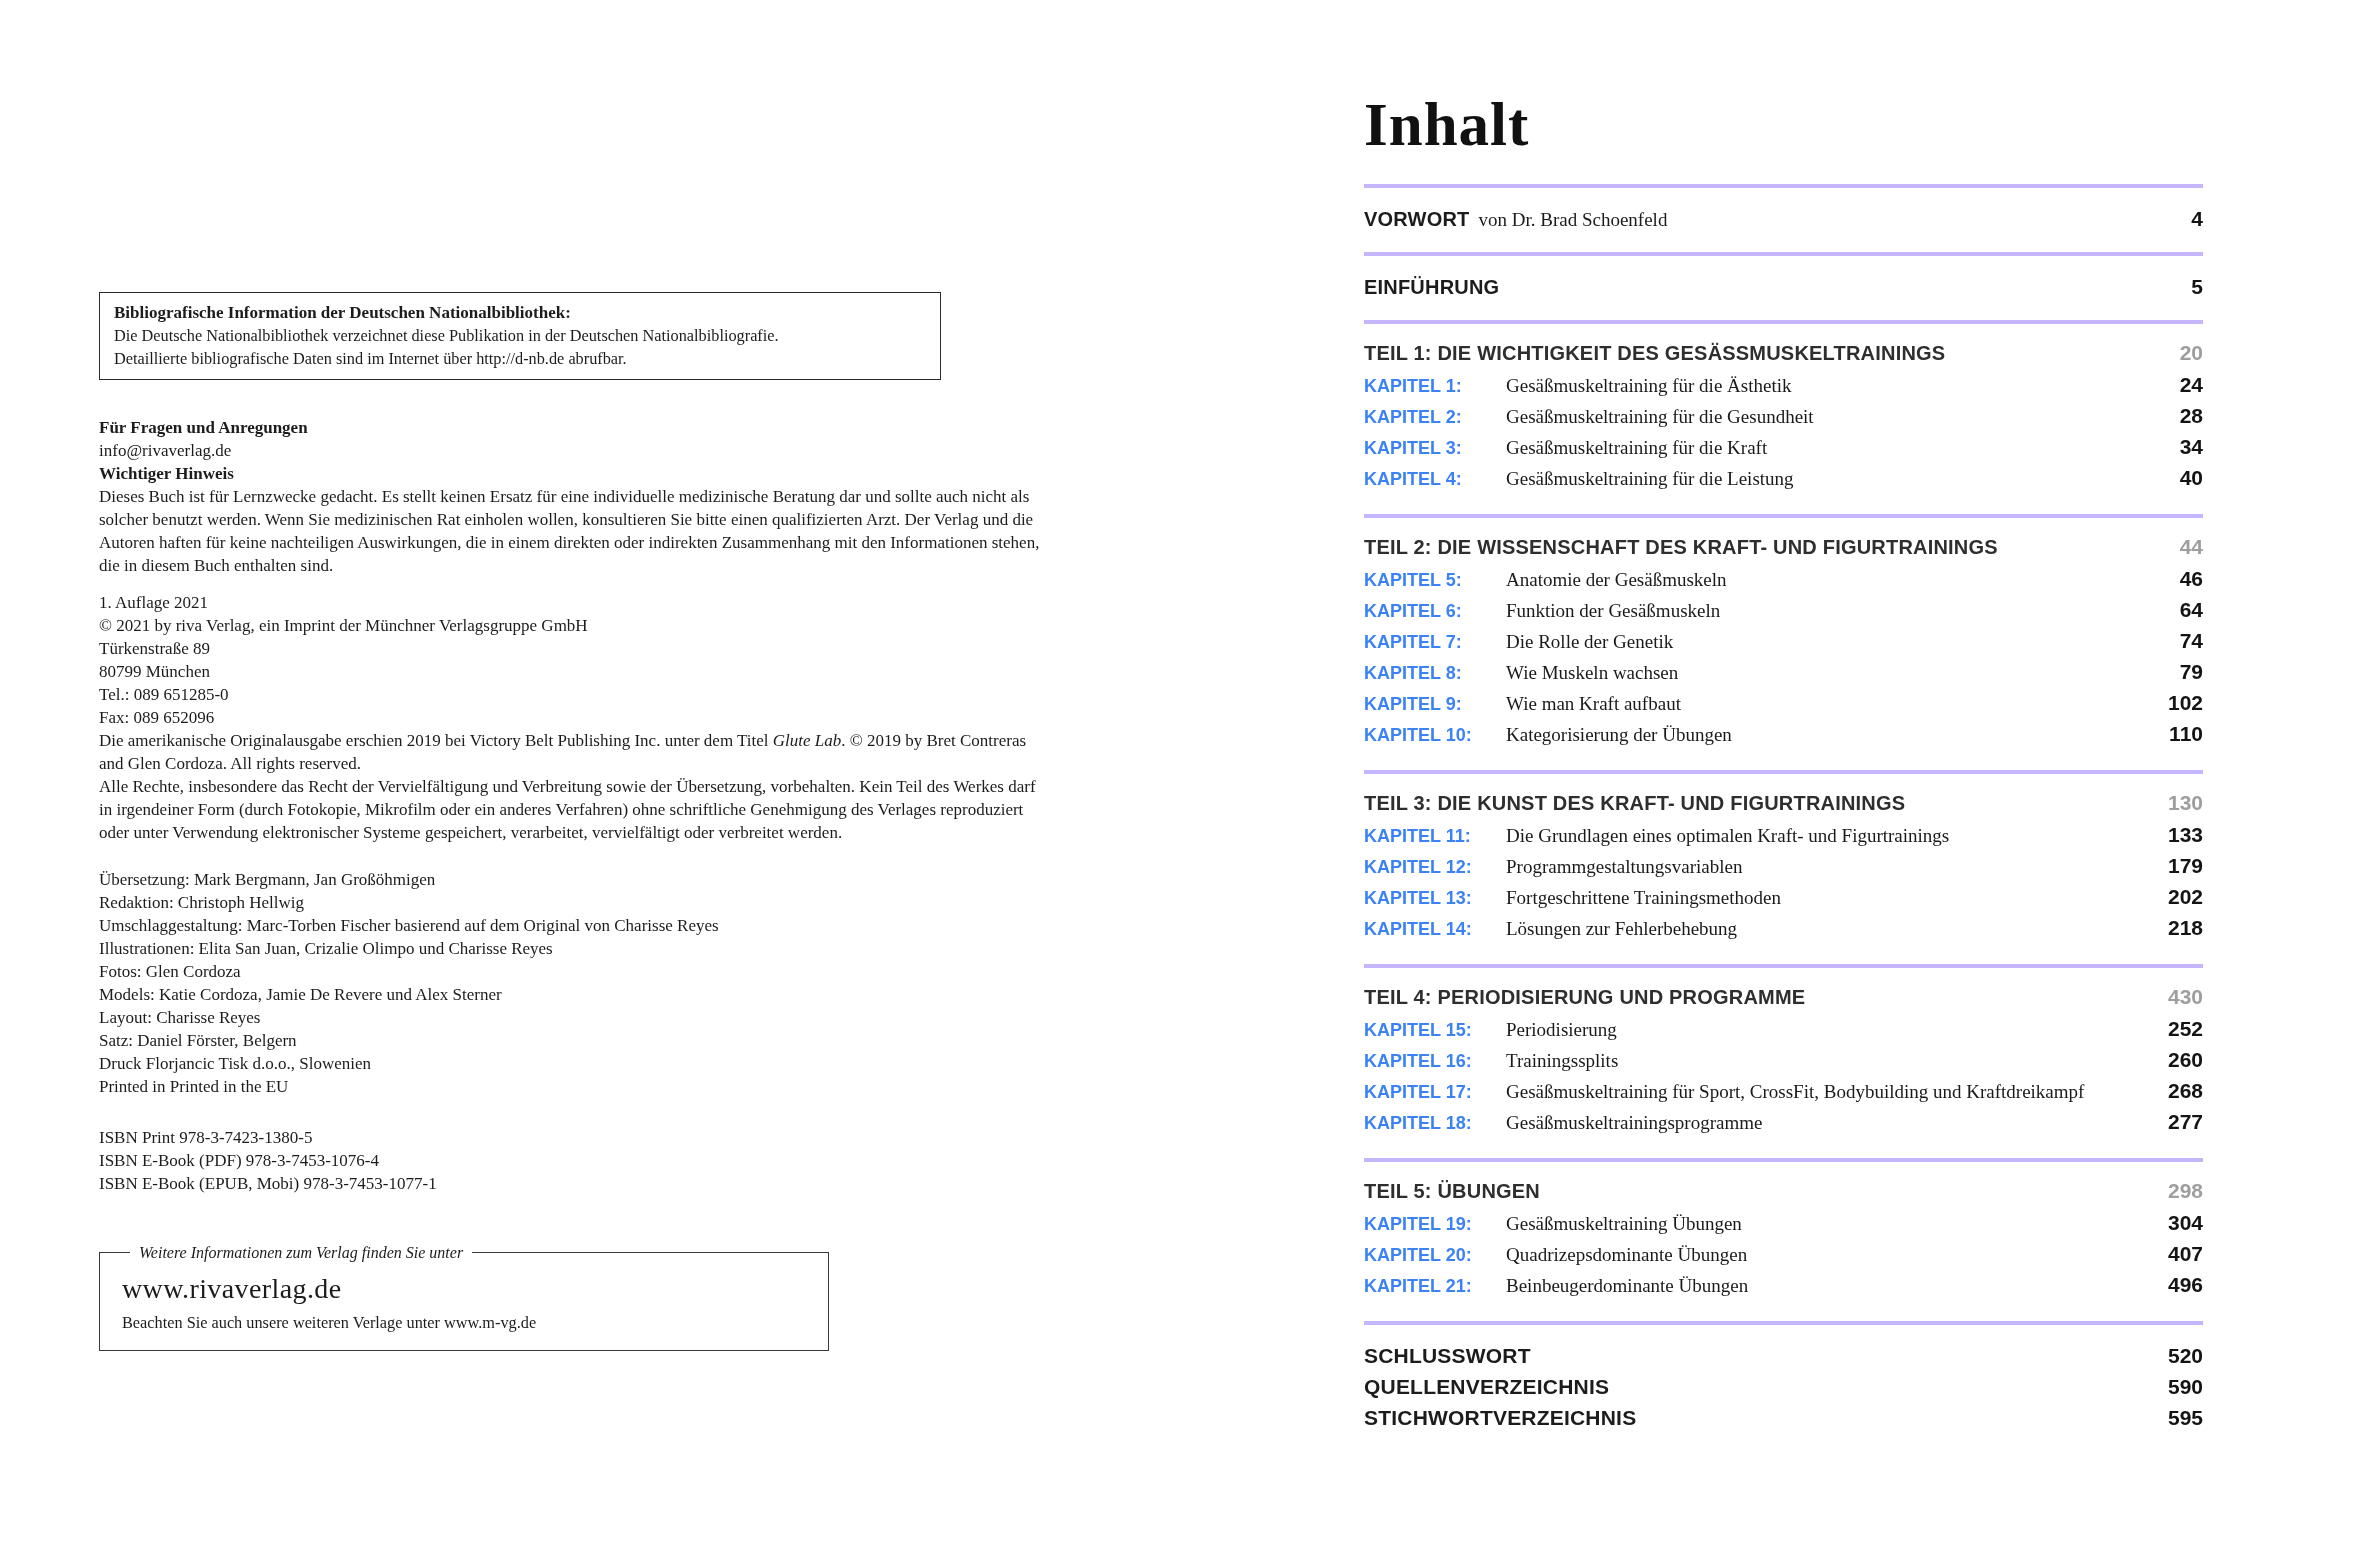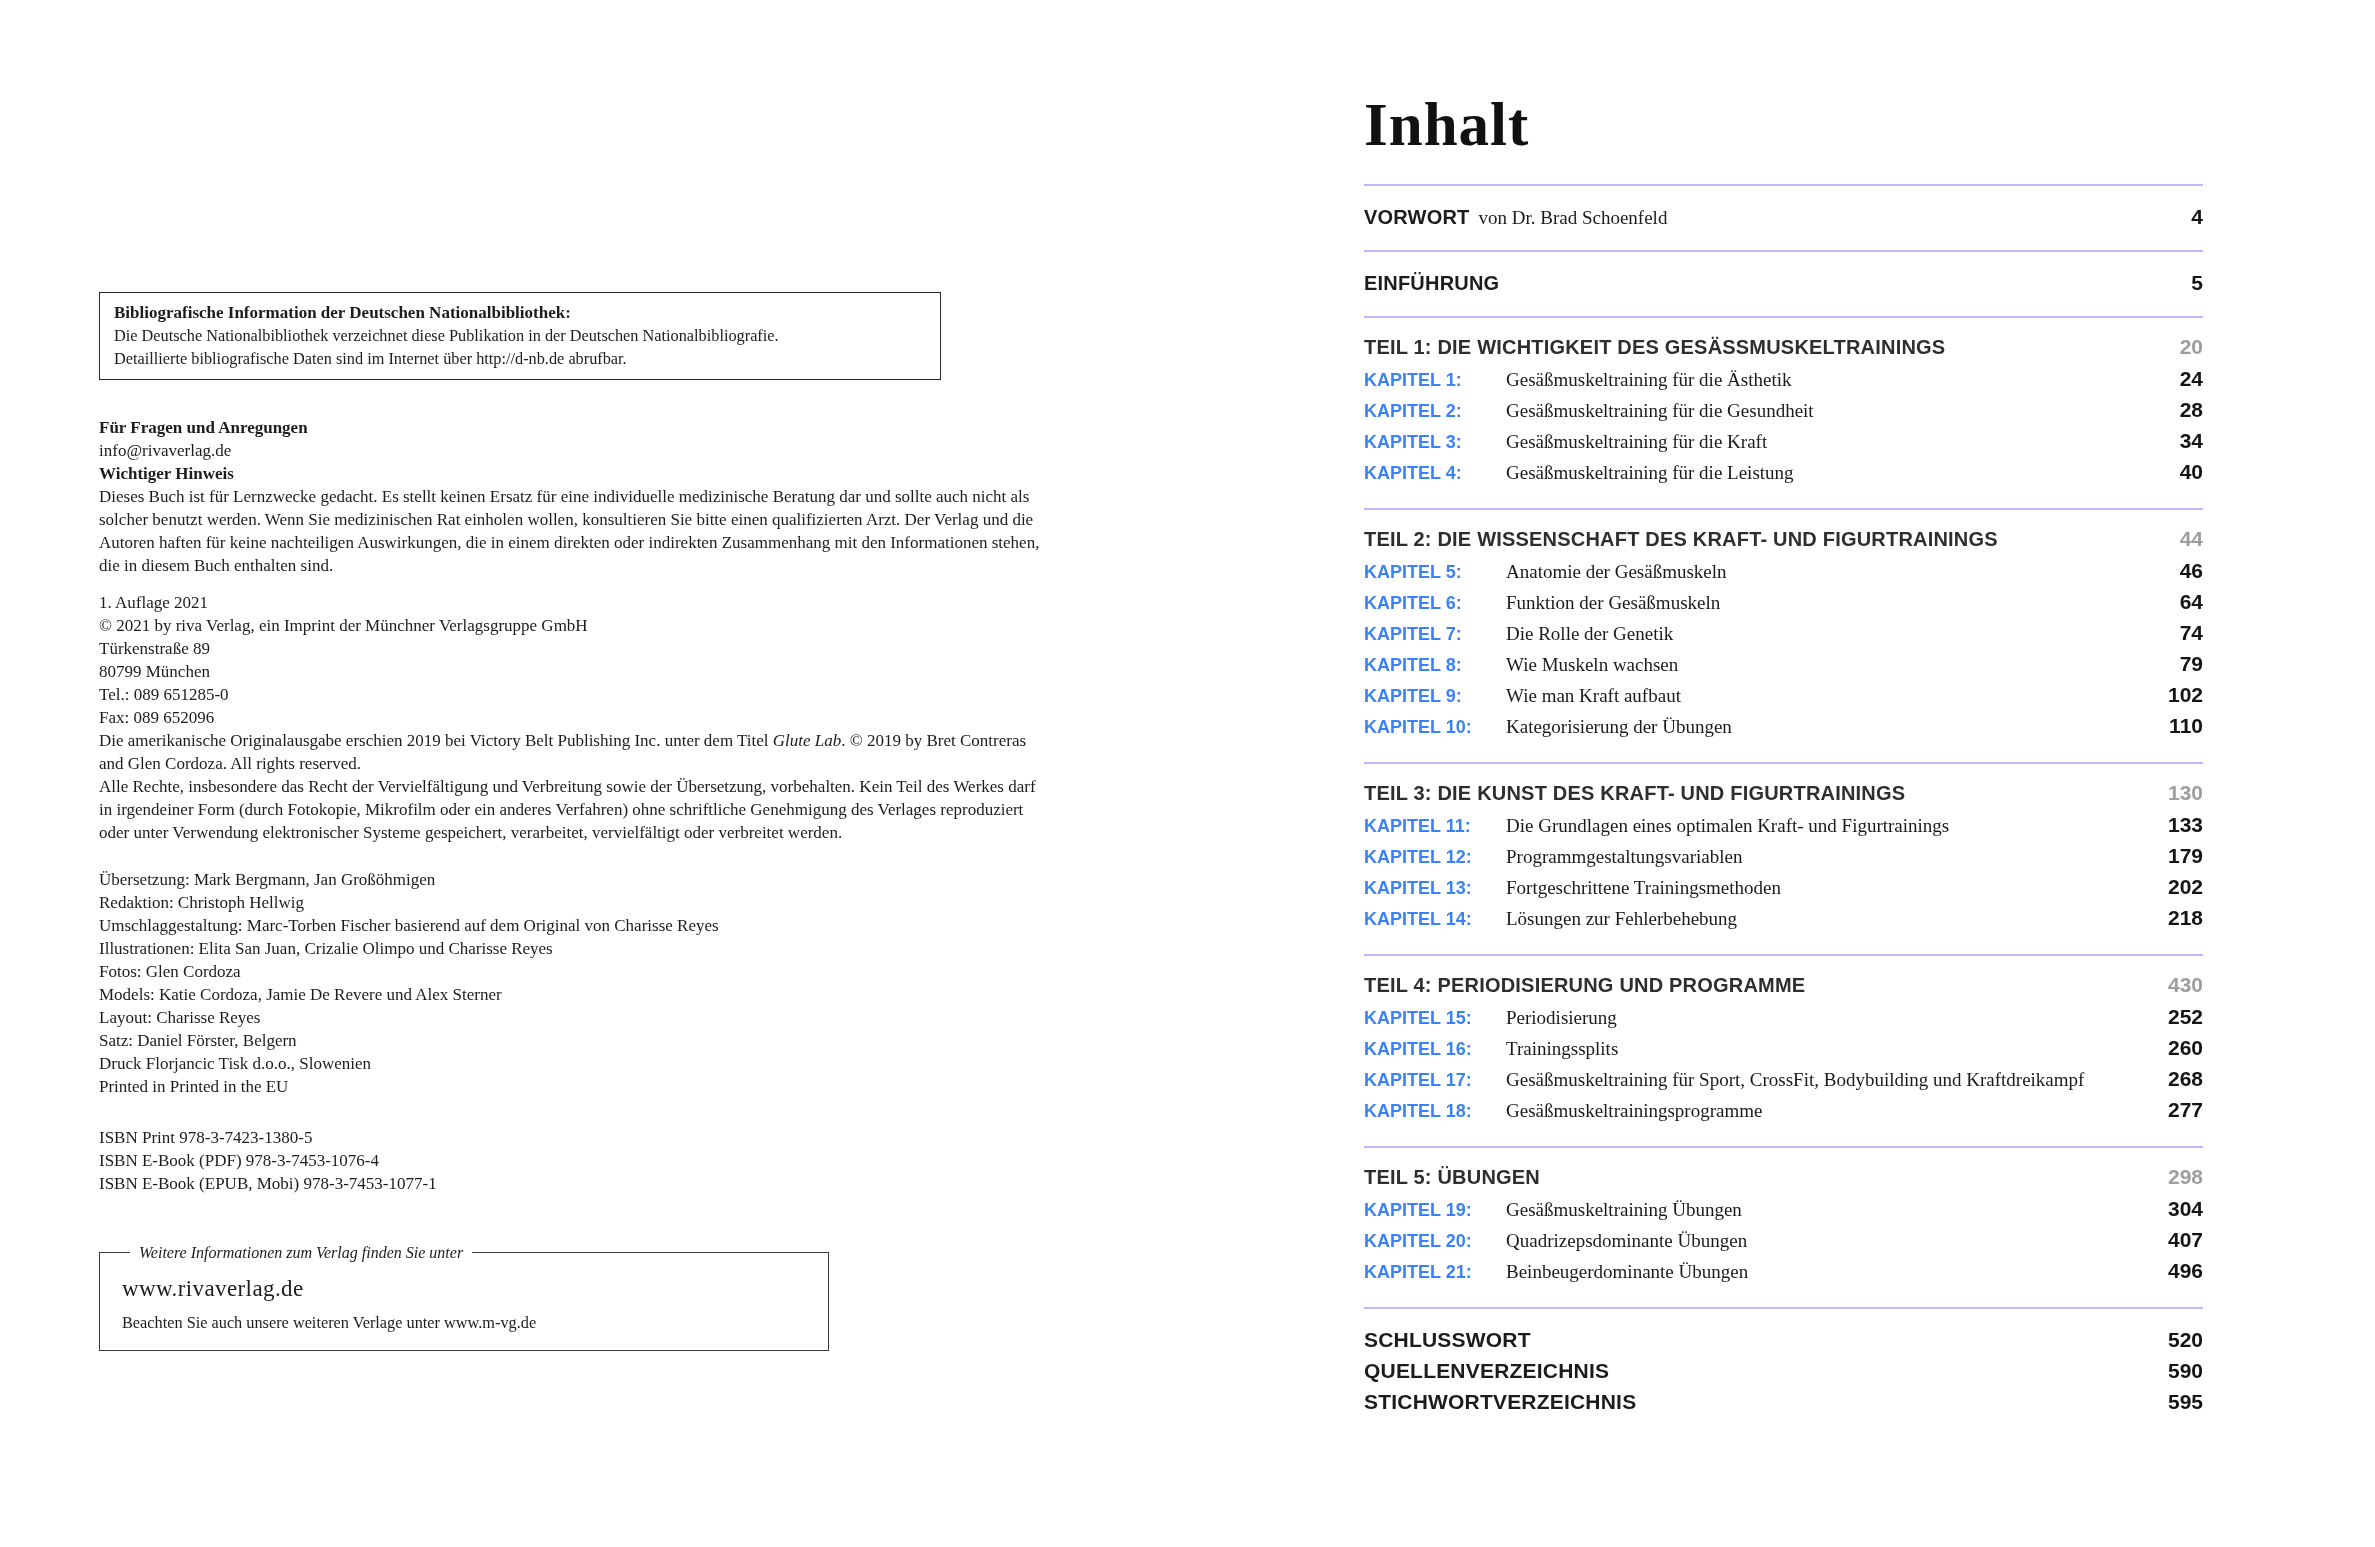--- a/index.html
+++ b/index.html
@@ -49,40 +49,40 @@
     border: 1.5px solid #3a3a3a;
     margin: 46px 0 0 0;
     padding: 4px 22px 16px;
   }
   .website-box legend {
     font-style: italic;
     font-size: 16px;
     padding: 0 9px;
     margin-left: 8px;
   }
-  .website-box .url  { font-size: 23px; line-height: 34px; margin: 4px 0 5px; letter-spacing: 0.4px; }
+  .website-box .url  { font-size: 28px; line-height: 34px; margin: 4px 0 5px; letter-spacing: 0.4px; }
   .website-box .note { font-size: 16.3px; margin: 0; }
 
   
   .page-right {
     position: absolute;
     left: 1364px;
     top: 87px;
     width: 839px;
   }
   .toc-title {
     font-family: "Liberation Serif", serif;
     font-weight: 700;
     font-size: 61px;
     line-height: 75px;
     margin: 0 0 22px 0;
     letter-spacing: 1px;
     color: #111;
   }
-  .toc-section { border-top: 2px solid #c4b5fd; }
+  .toc-section { border-top: 4px solid #c4b5fd; }
   .toc-row { display: flex; align-items: baseline; }
   .pg {
     margin-left: auto;
     font-family: "Liberation Sans", sans-serif;
     font-weight: bold;
     font-size: 21px;
     color: #141414;
     flex: none;
   }
 

